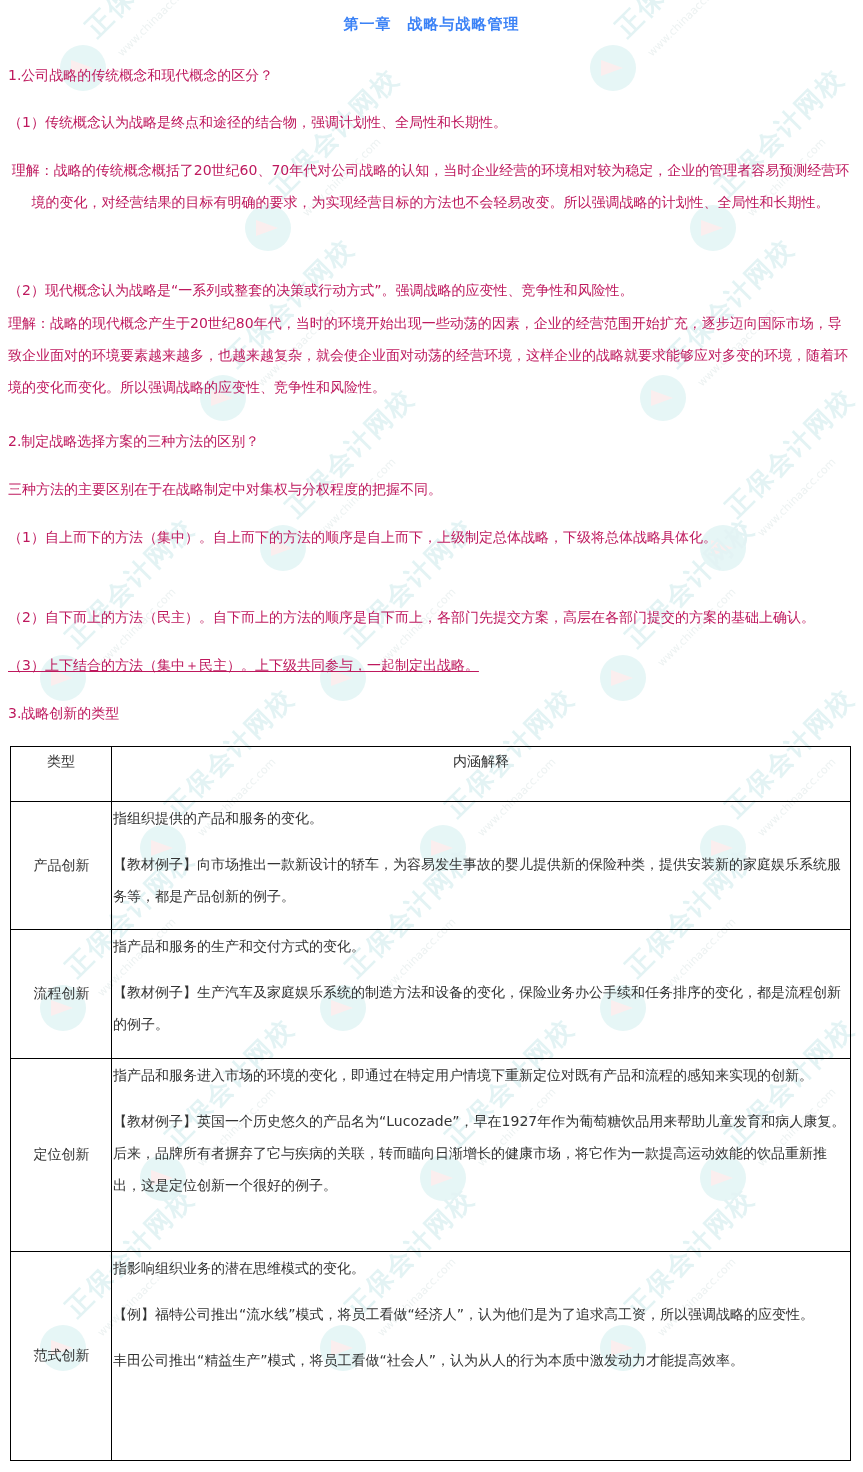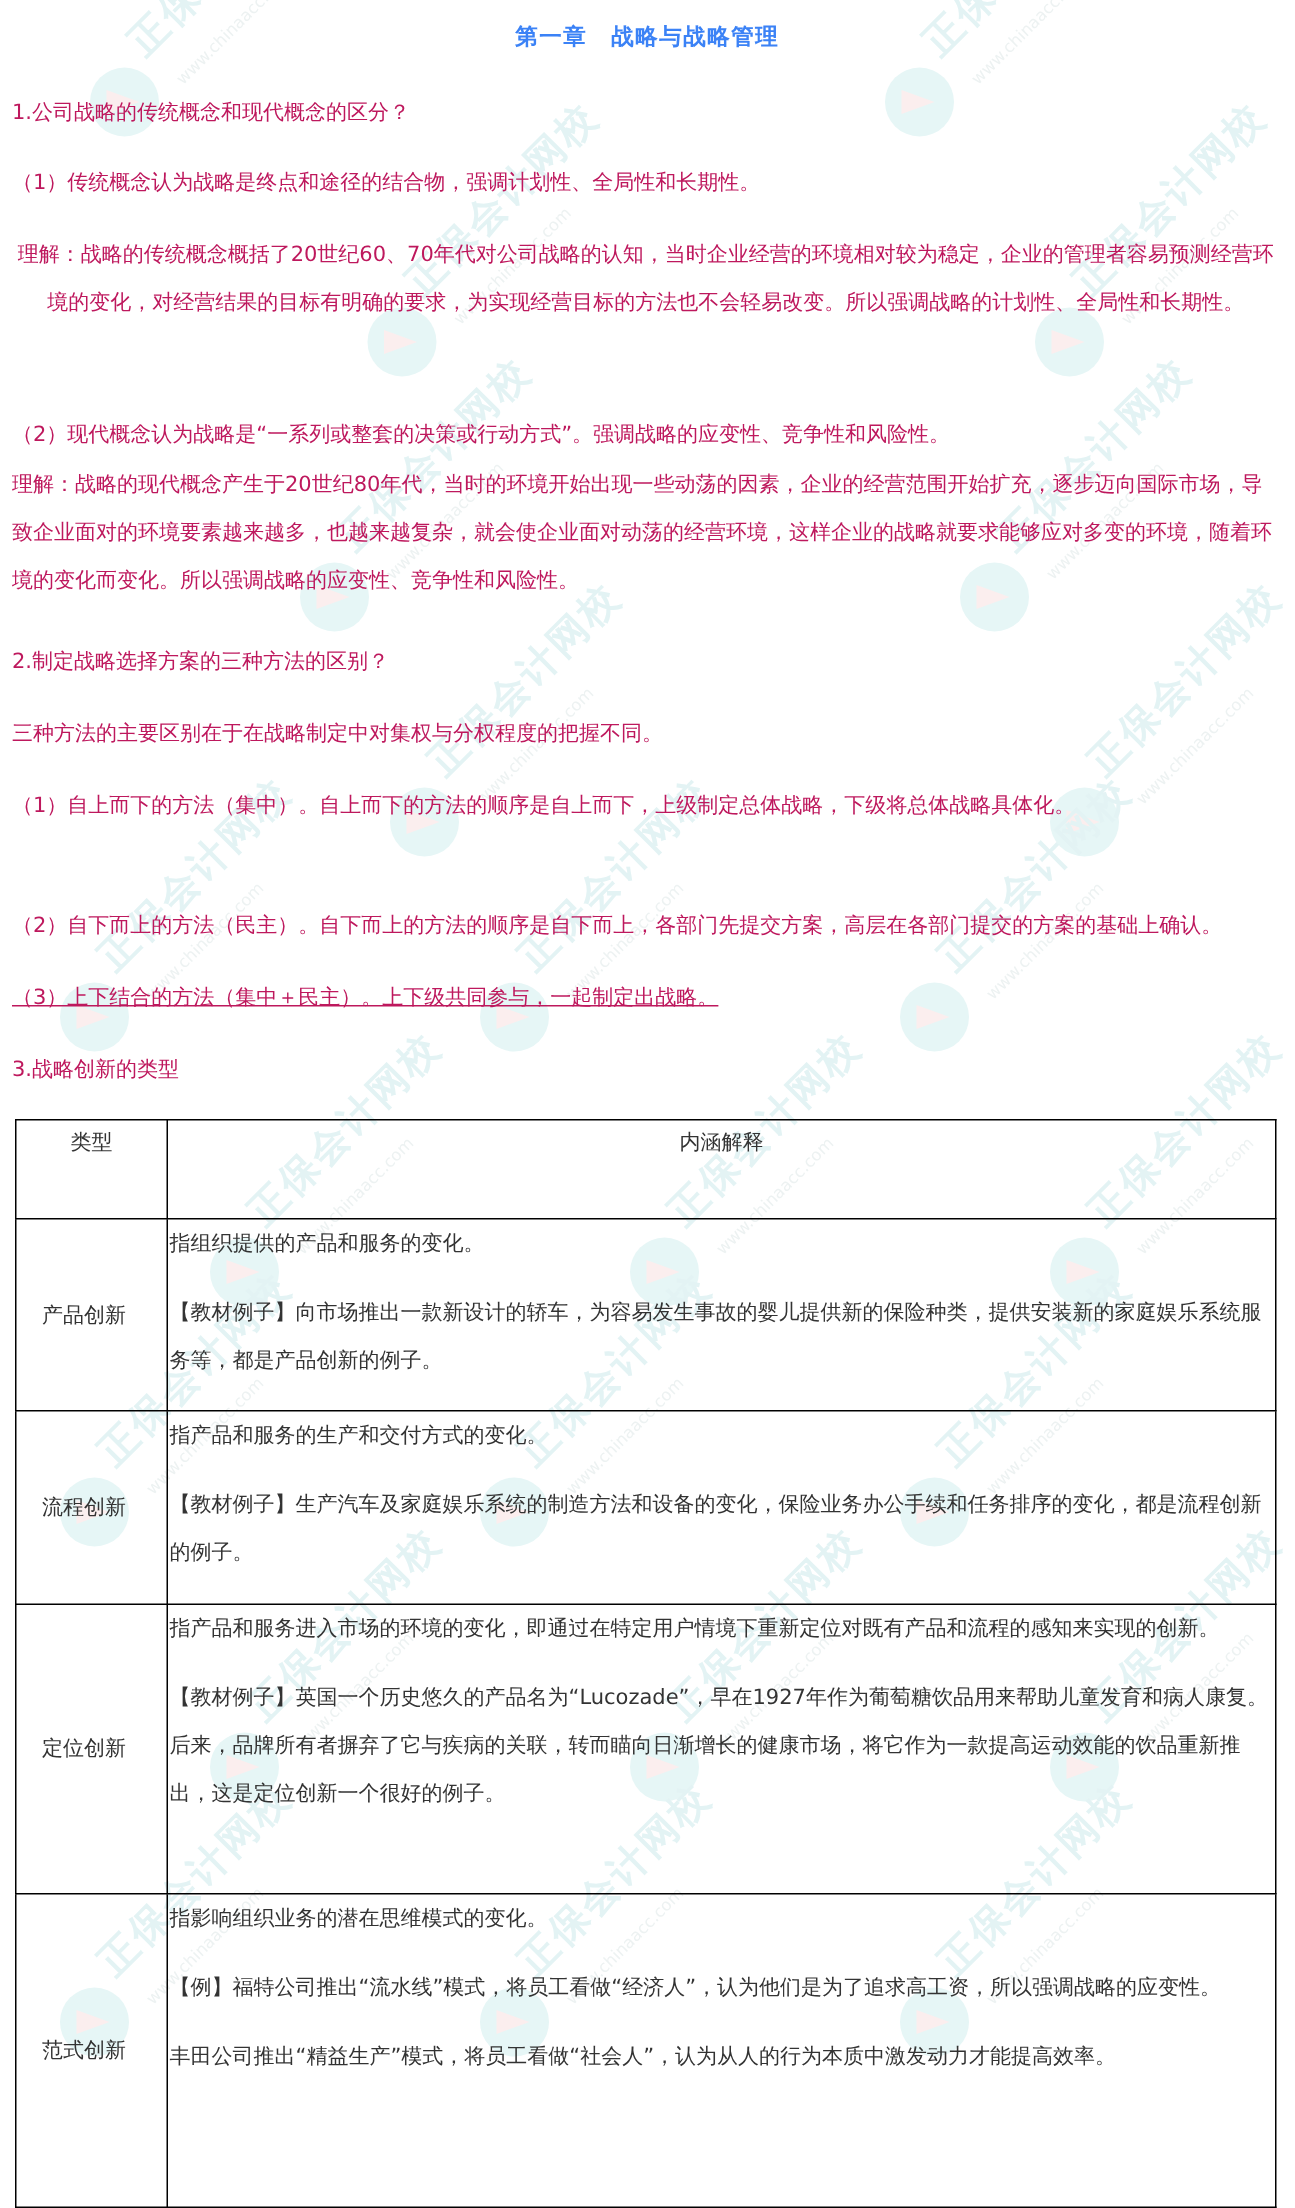--- a/index.html
+++ b/index.html
@@ -91,21 +91,21 @@
       position: absolute;
       left: 10px;
       top: 746px;
       width: 841px;
       border-collapse: collapse;
       font-size: 14px;
       color: #333333;
     }
     table.innov td, table.innov th {
       border: 1px solid #000000;
-      padding: 11px;
+      padding: 0;
       vertical-align: middle;
       font-weight: normal;
     }
     table.innov th {
       height: 48px;
       vertical-align: top;
       padding-top: 6px;
       text-align: center;
     }
     table.innov .col-type {

